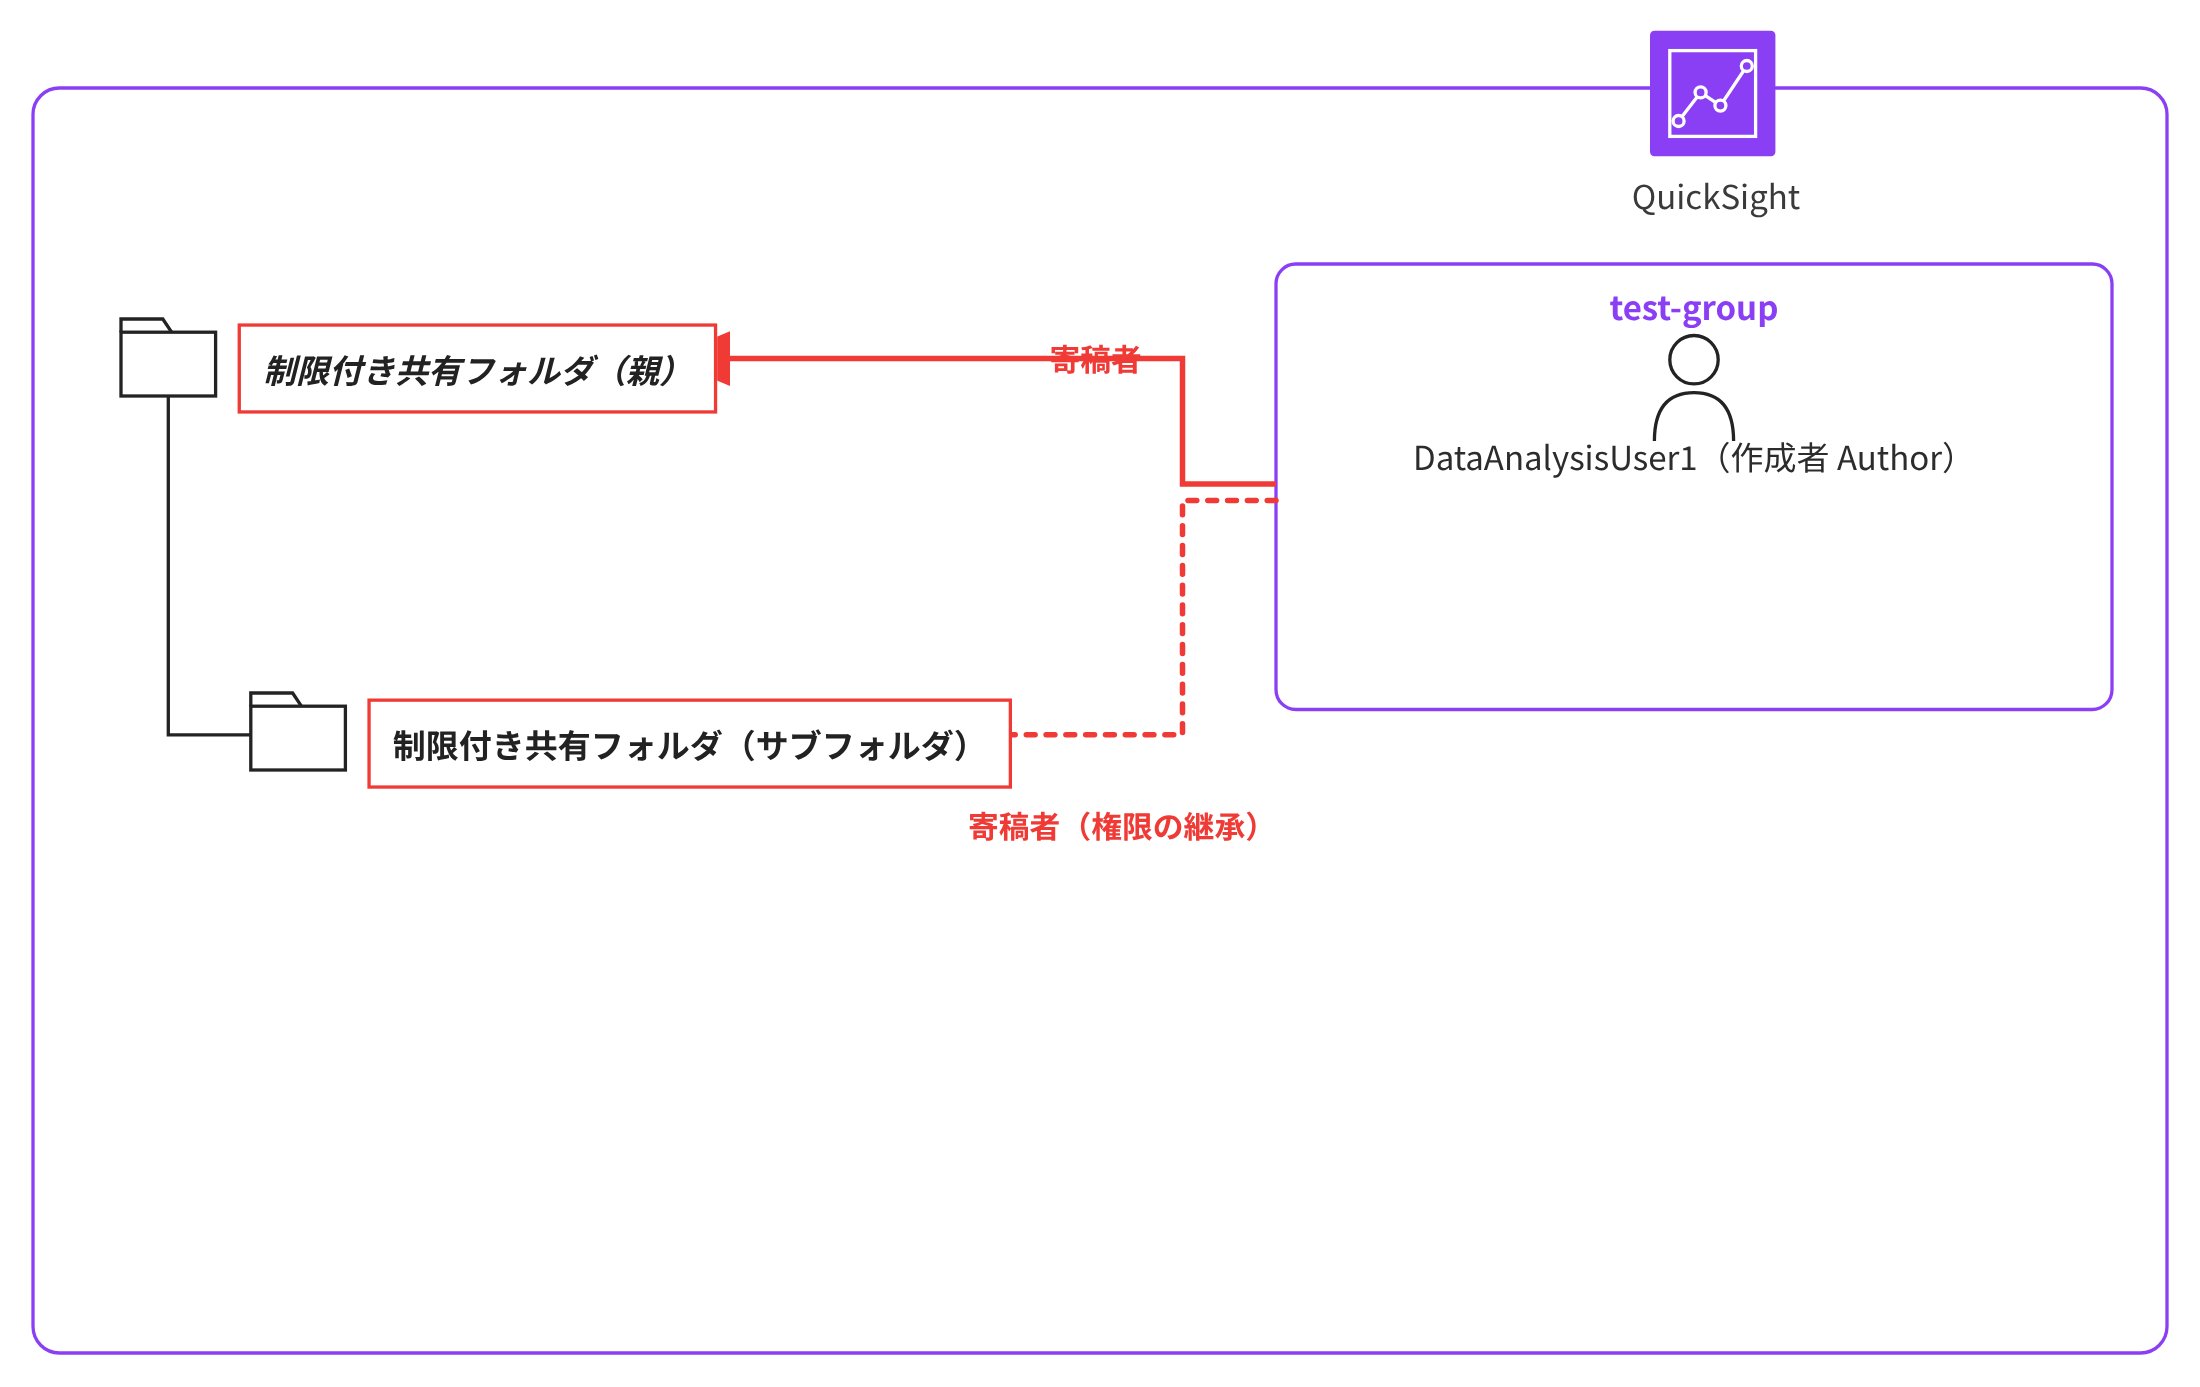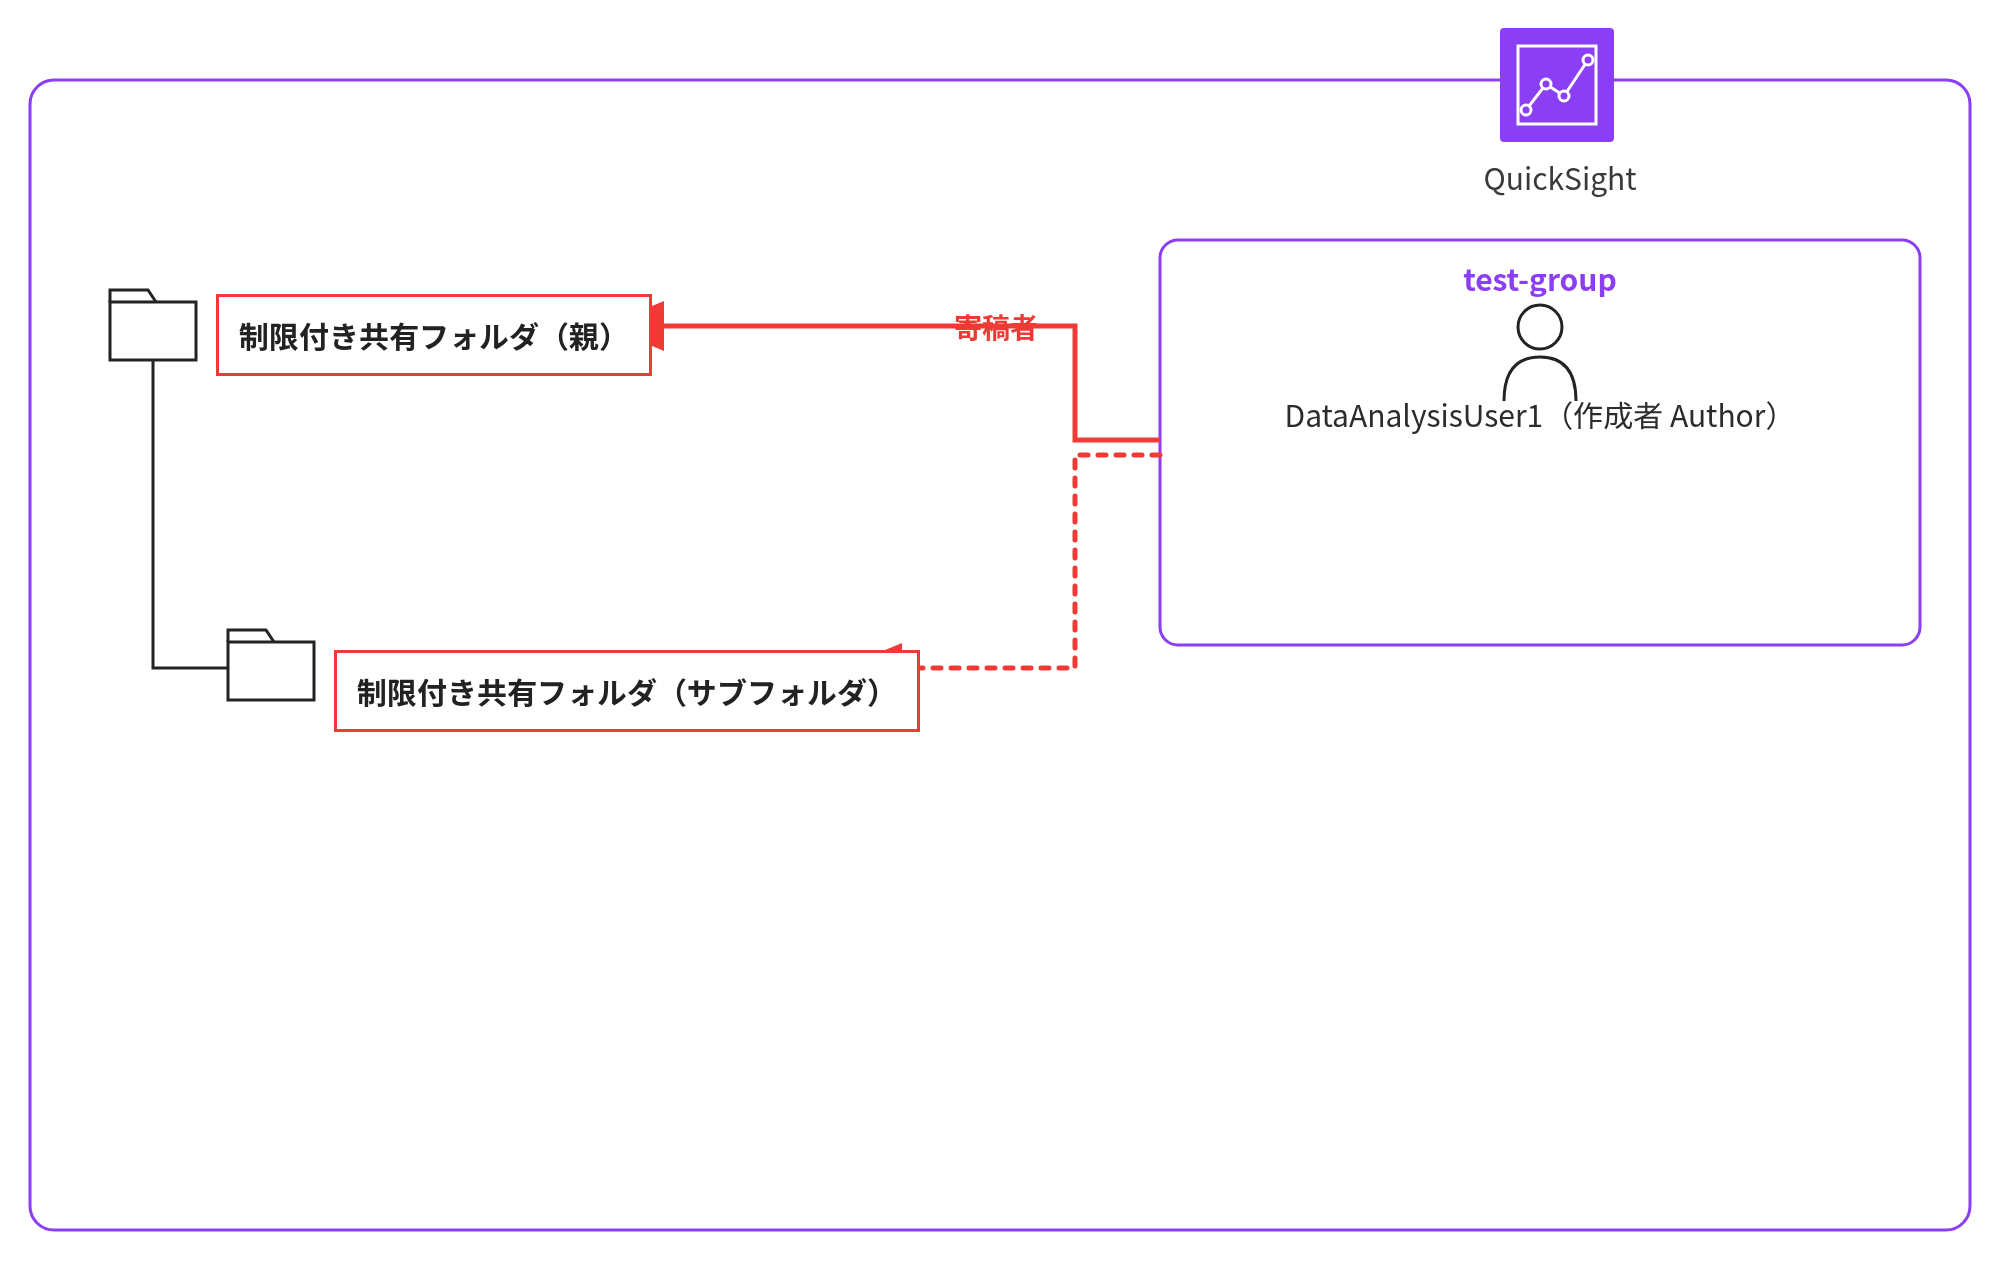--- a/index.html
+++ b/index.html
@@ -117,20 +117,21 @@
       <circle cx="52" cy="56" r="5" fill="#8B3FF5" stroke="#ffffff" stroke-width="3"></circle>
       <circle cx="76" cy="20" r="5" fill="#8B3FF5" stroke="#ffffff" stroke-width="3"></circle>
     </svg>
   </div>
   <div class="label qs-title" style="left:1480px; top:155px; width:160px;">QuickSight</div>
 
   <div class="label group-title" style="left:1160px; top:256px; width:760px;">test-group</div>
 
   <div class="label user-label" style="left:1160px; top:392px; width:760px;">DataAnalysisUser1（作成者 Author）</div>
 
-  <div class="label folder-label" style="left:216px; top:294px;">制限付き共有フォルダ（親）</div>
+  <div class="label folder-label" style="left:216px; top:294px;font-style:italic;">制限付き共有フォルダ（親）</div>
 
-  <div class="label folder-label" style="left:334px; top:635px;margin-top:15px;">制限付き共有フォルダ（サブフォルダ）</div>
+  <div class="label folder-label" style="left:334px; top:635px;">制限付き共有フォルダ（サブフォルダ）</div>
 
   <div class="label arrow-label" style="left:954px; top:270px;">寄稿者</div>
 
+  <div class="label arrow-label" style="left:880px; top:695px;">寄稿者（権限の継承）</div>
 
 </div>
 
 </body></html>

